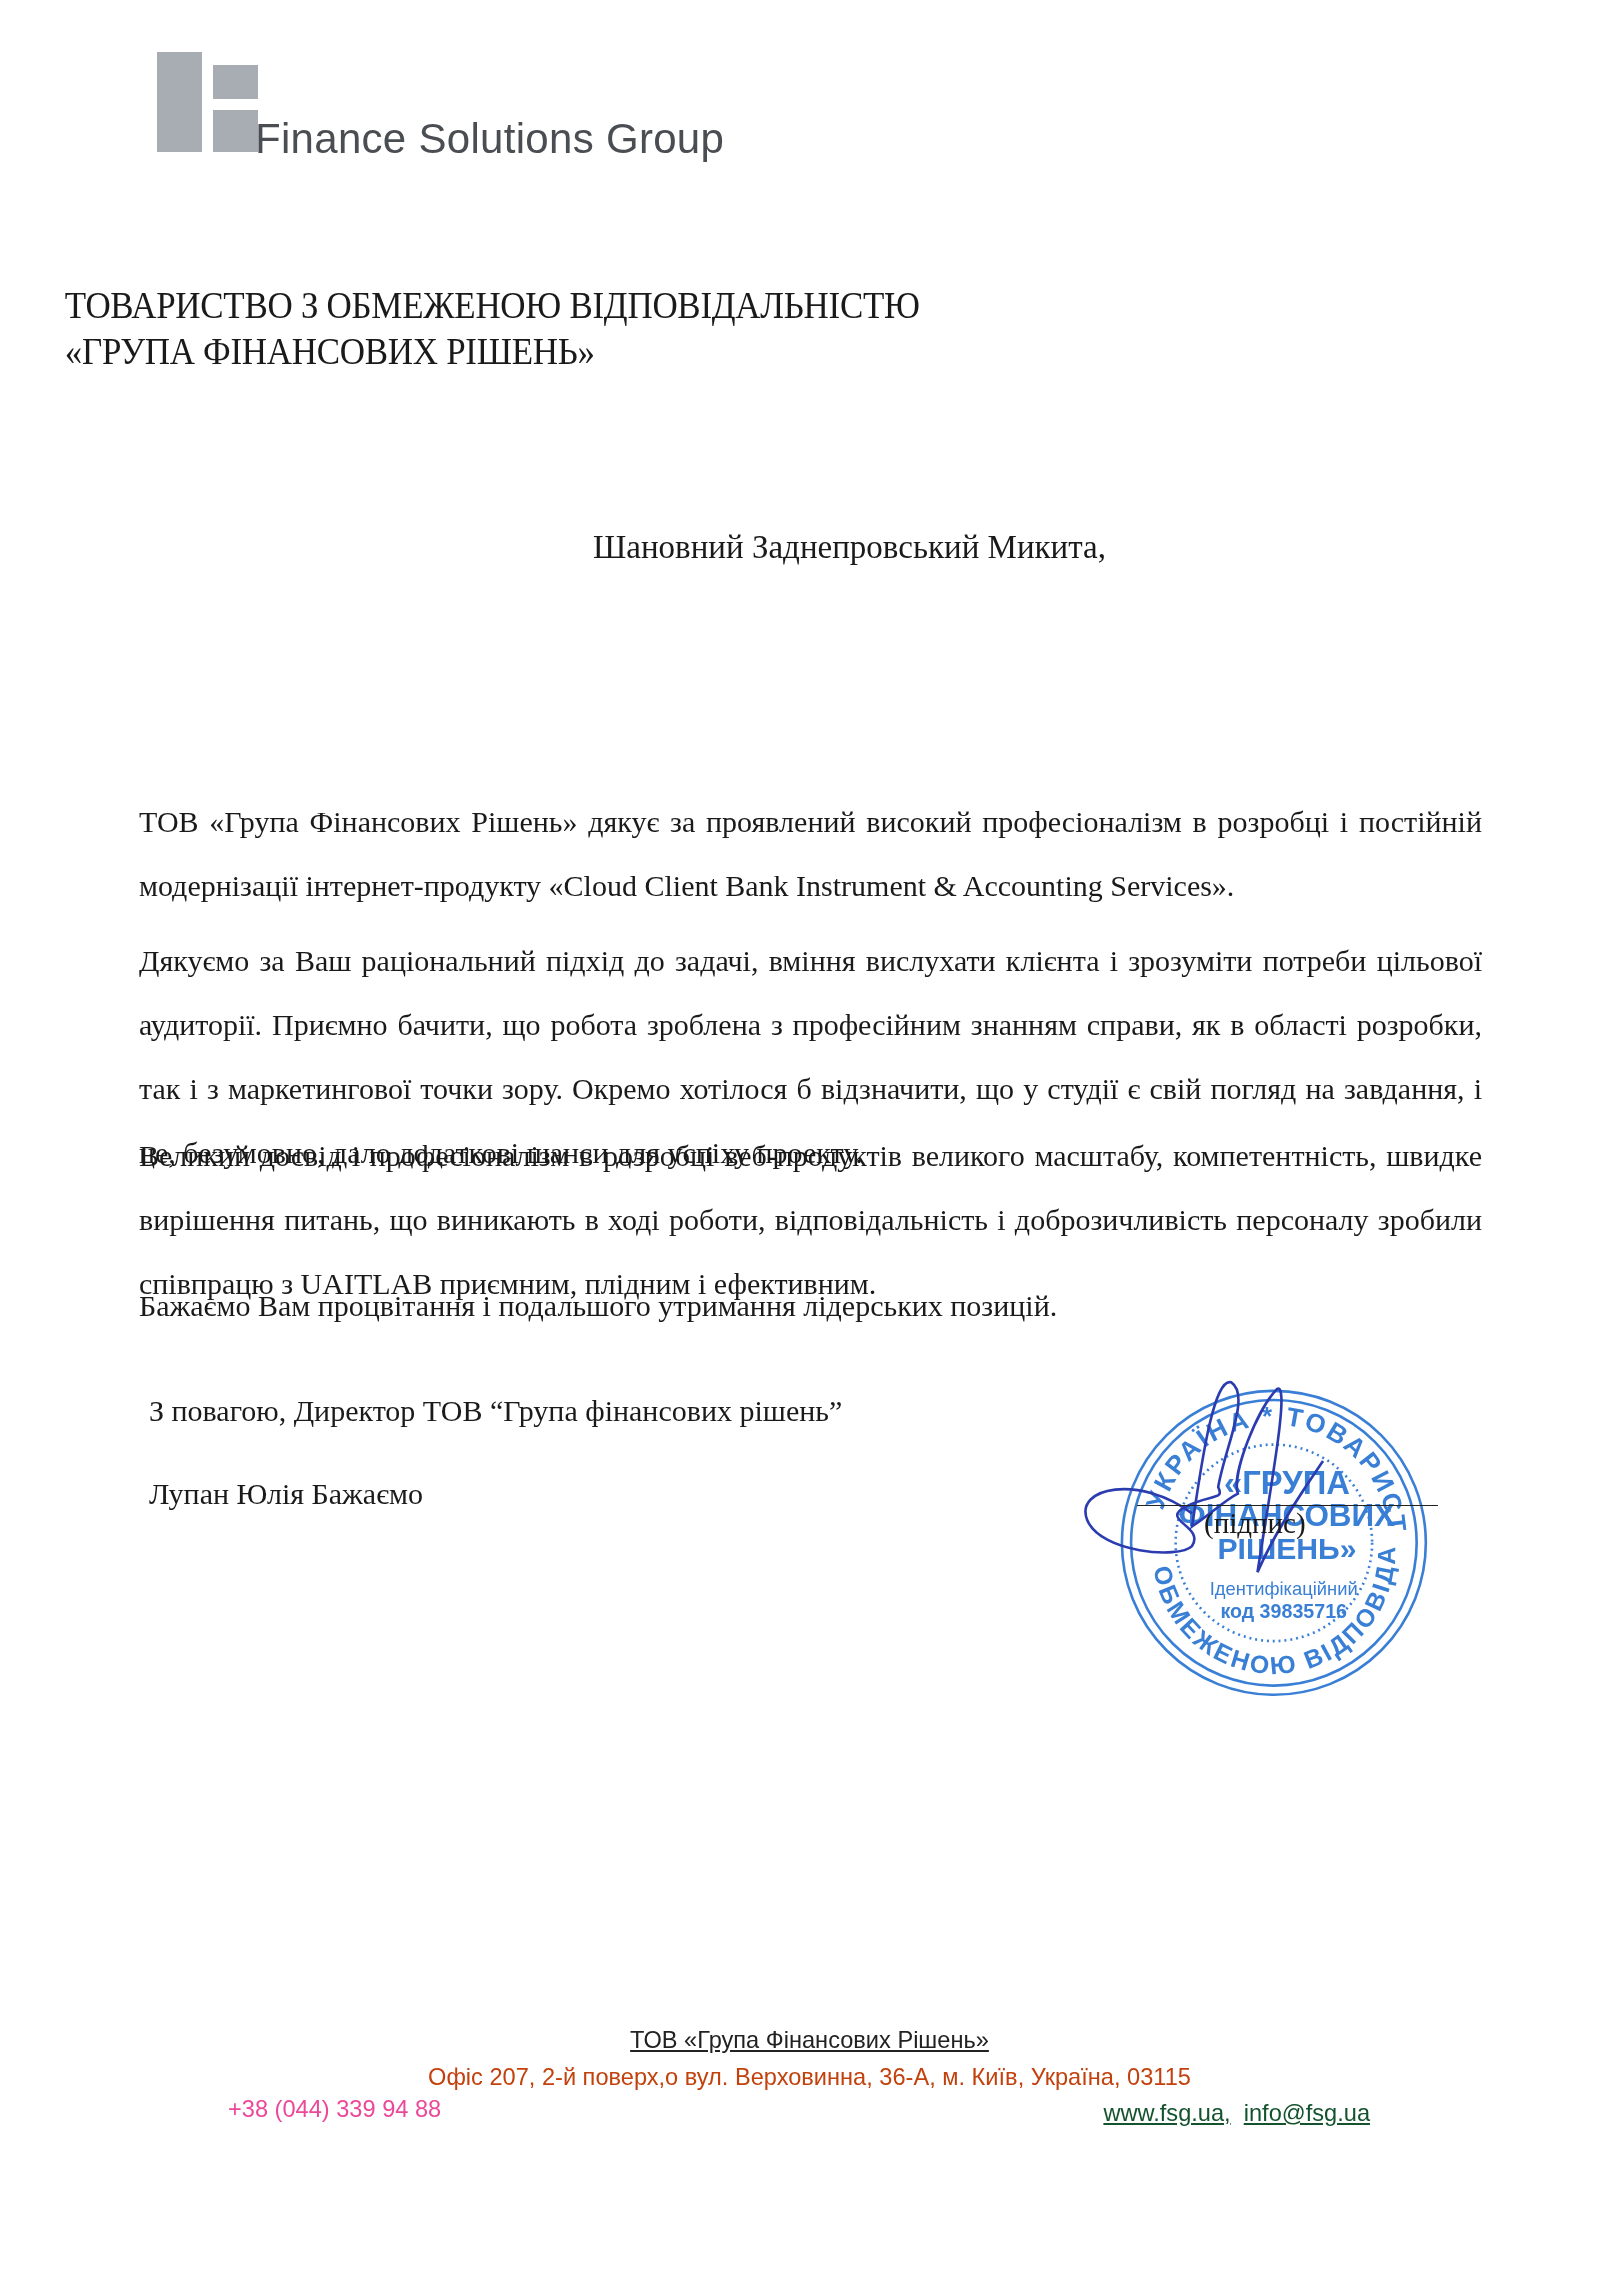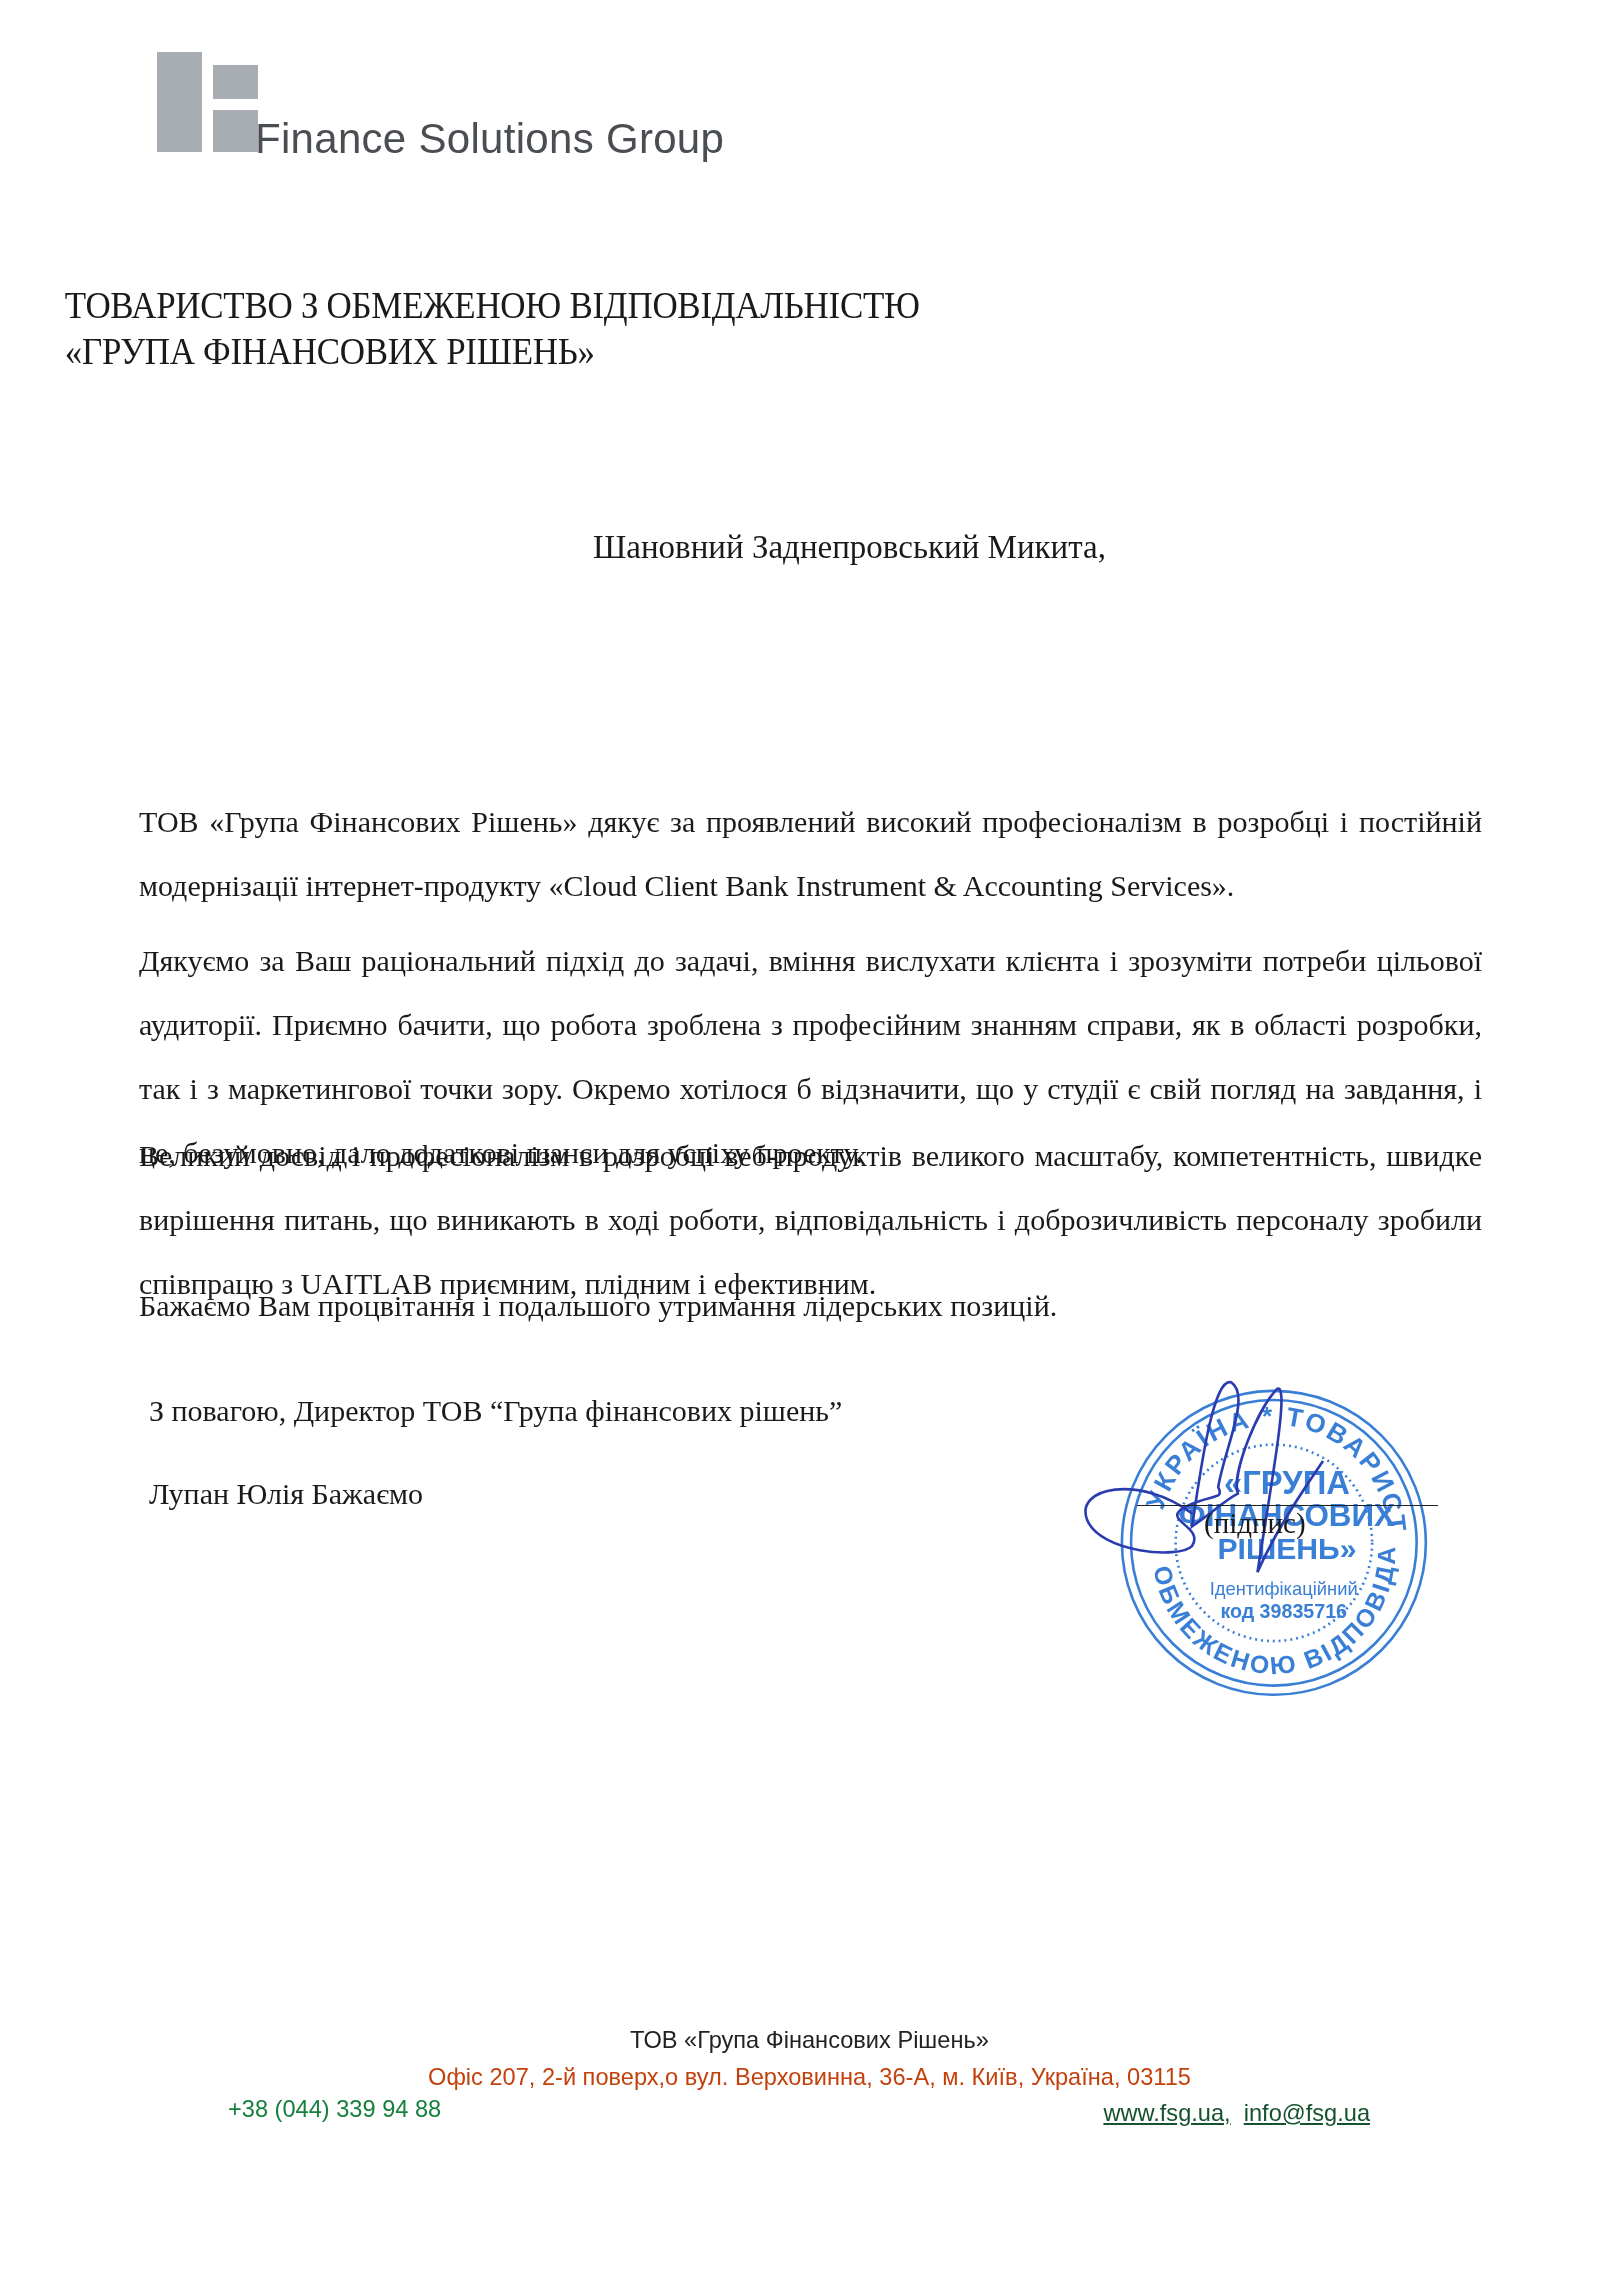--- a/index.html
+++ b/index.html
@@ -29,23 +29,23 @@
 
     .regards { position: absolute; left: 149px; top: 1394px; font-size: 30px; }
     .signer { position: absolute; left: 149px; top: 1477px; font-size: 30px; }
 
     
     .stamp-wrap { position: absolute; left: 1061px; top: 1356px; width: 393px; height: 354px; }
     .sig-line { position: absolute; left: 1137px; top: 1505px; width: 301px; height: 1.3px; background: #222; }
     .sig-caption { position: absolute; left: 1204px; top: 1507px; font-size: 29px; }
 
     
-    .footer-company { position: absolute; left: 0; width: 1619px; top: 2027px; text-align: center; font-size: 23.6px; color: #222; }
+    .footer-company { position: absolute; left: 0; width: 1619px; top: 2027px; text-align: center; font-size: 23.6px; color: #222; text-decoration: underline; }
     .footer-address { position: absolute; left: 0; width: 1619px; top: 2064px; text-align: center; font-size: 23.6px; color: #c2410c; }
-    .footer-phone { position: absolute; left: 228px; top: 2096px; font-size: 23.6px; color: #15803d; }
+    .footer-phone { position: absolute; left: 228px; top: 2096px; font-size: 23.6px; color: #ec4899; }
     .footer-links { position: absolute; right: 249px; top: 2100px; font-size: 23.6px; color: #14532d; }
     .footer-links span { text-decoration: underline; }
   </style>
 </head>
 <body>
 
 <div class="logo">
   <div class="blk tall" style="background: rgb(167, 173, 179);"></div>
   <div class="blk top" style="background: rgb(167, 173, 179);"></div>
   <div class="blk bot" style="background: rgb(167, 173, 179);"></div>

